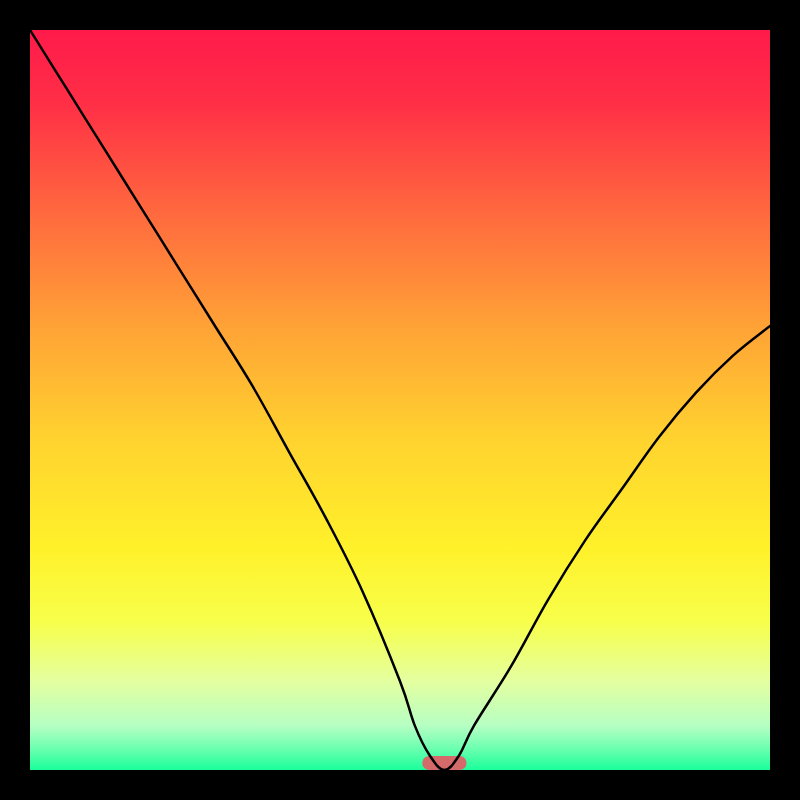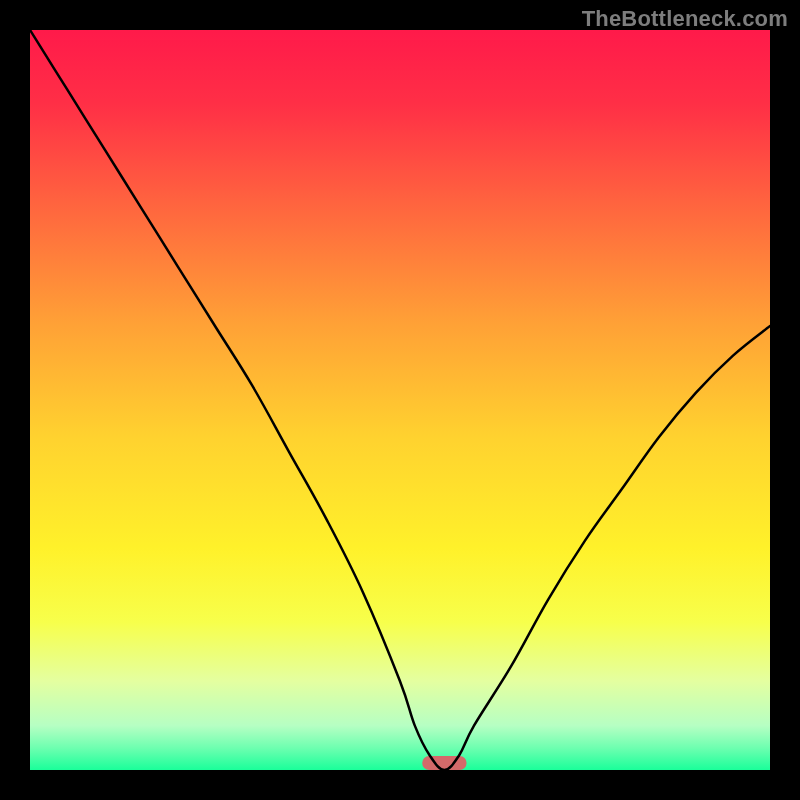--- a/index.html
+++ b/index.html
@@ -32,21 +32,20 @@
     font-weight: 600;
     color: #7d7d7d;
     letter-spacing: 0.2px;
   }
 </style>
 </head>
 <body>
 
 <div class="frame">
 
-  <div class="watermark">TheBottleneck.com</div>
 
   <svg class="plot" viewBox="0 0 740 740" preserveAspectRatio="none">
     <defs>
       <linearGradient id="bg-grad" x1="0" y1="0" x2="0" y2="1">
 
       <stop offset="0%" stop-color="#ff1a4a"></stop>
           <stop offset="10%" stop-color="#ff2f46"></stop>
           <stop offset="25%" stop-color="#ff6a3e"></stop>
           <stop offset="40%" stop-color="#ffa236"></stop>
           <stop offset="55.00000000000001%" stop-color="#ffd22f"></stop>

